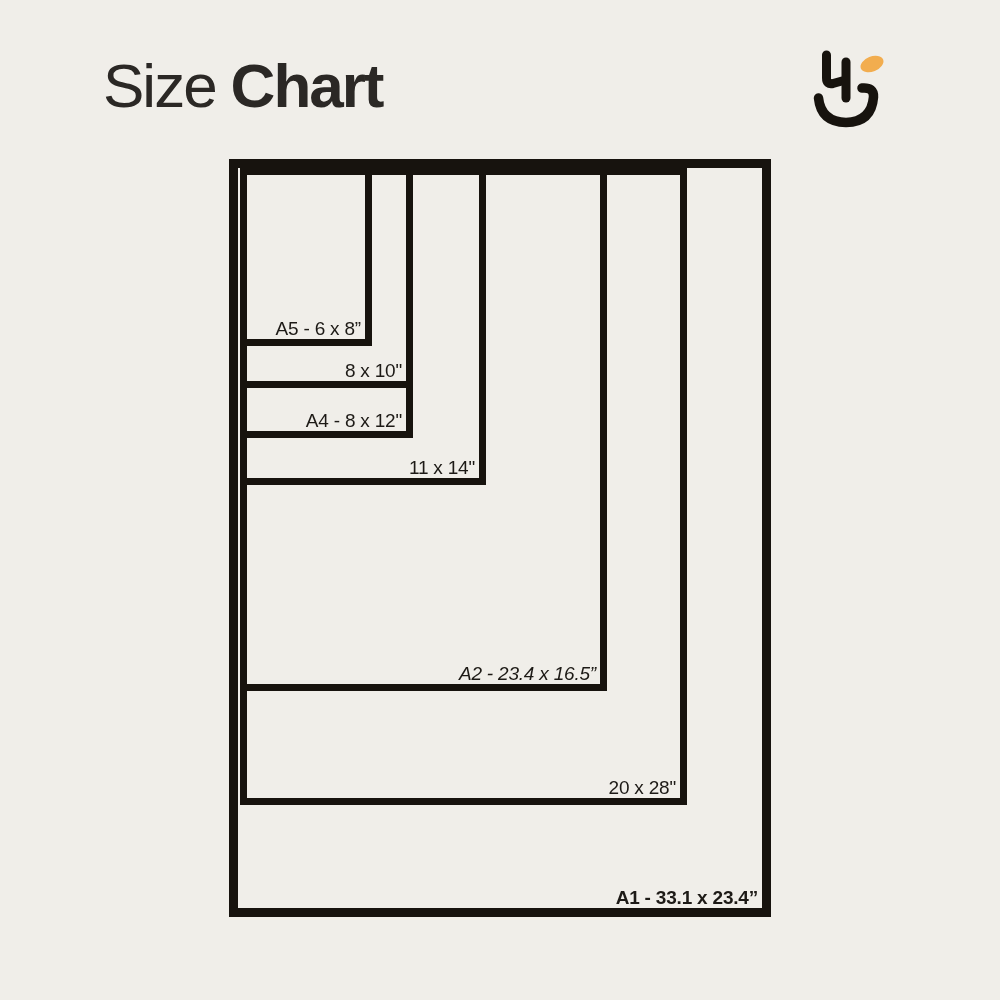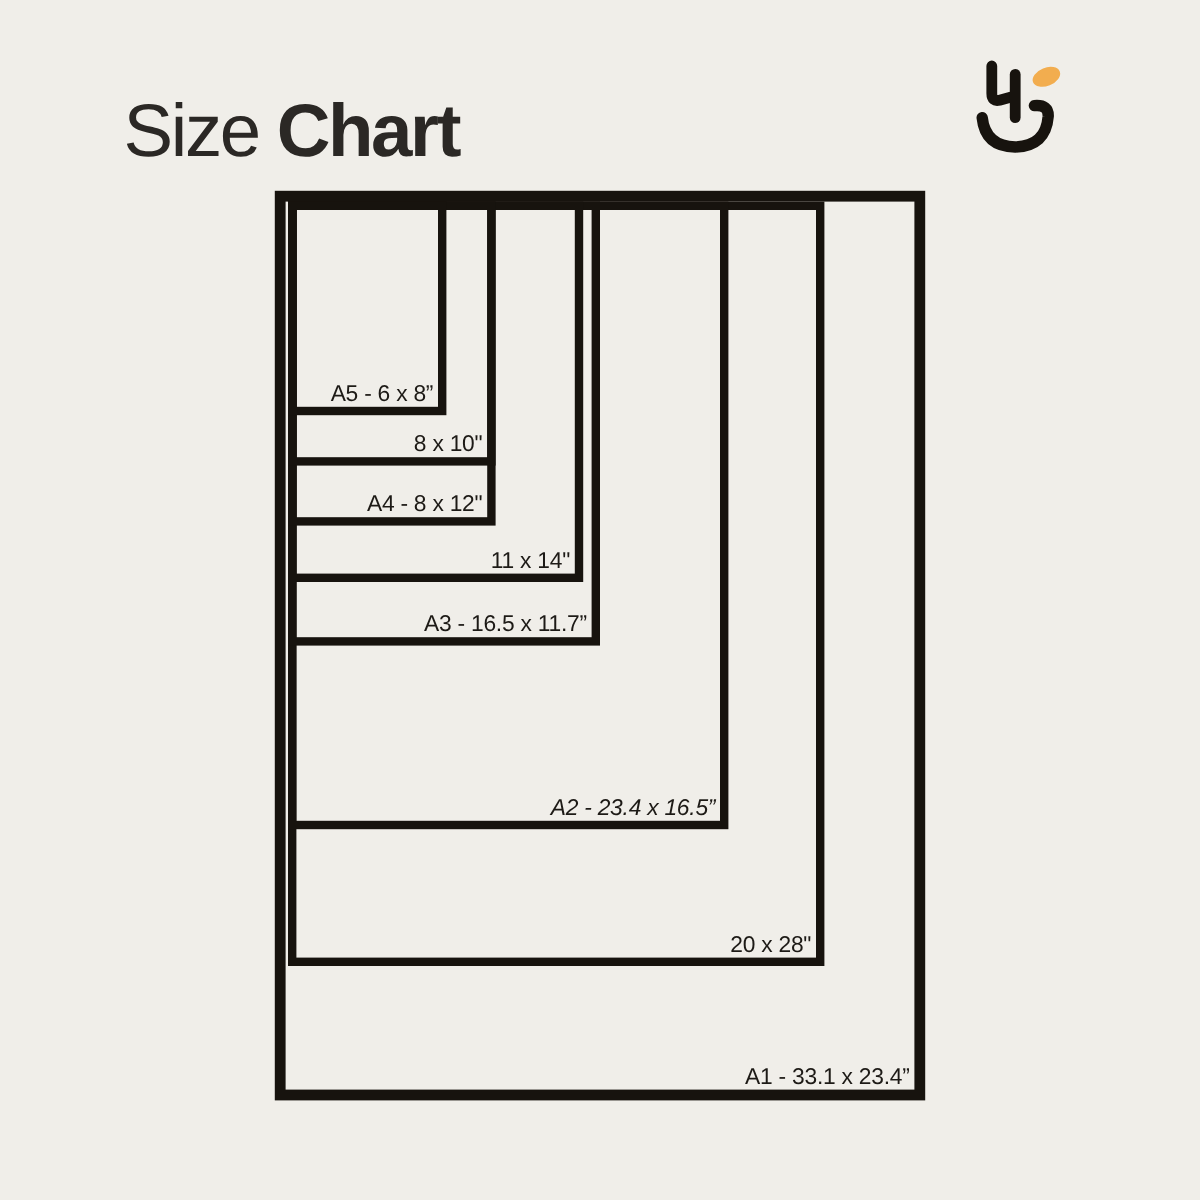--- a/index.html
+++ b/index.html
@@ -54,44 +54,41 @@
     letter-spacing: -0.2px;
     color: #1d1a16;
     white-space: nowrap;
   }
 </style>
 </head>
 <body>
 
 <div class="canvas" style="background: rgb(240, 238, 233);">
 
-  <div class="title" style="color: rgb(43, 40, 37); margin-top: 24px;">
+  <div class="title" style="color: rgb(43, 40, 37);">
     <span class="regular">Size</span>
     <span class="bold">Chart</span>
   </div>
 
   <svg class="logo-svg" width="110" height="105" viewBox="0 0 110 105">
     <ellipse cx="67" cy="26" rx="12" ry="7.5" transform="rotate(-22 67 26)" fill="#f2ad4f"></ellipse>
     <path d="M 21.5 17 L 21.5 40 Q 21.5 47 28 45.5 L 37 43" fill="none" stroke-width="9" stroke-linecap="round" stroke-linejoin="round" stroke="#17130e"></path>
     <path d="M 41 24 L 41 60" fill="none" stroke-width="9" stroke-linecap="round" stroke="#17130e"></path>
     <path d="M 57 50 Q 69 49 68.5 59 Q 66.5 84 41 84.5 Q 16 84 13.5 60" fill="none" stroke-width="9.5" stroke-linecap="round" stroke="#17130e"></path>
   </svg>
 
   <div id="diagram">
-      <div class="size-rect" style="left: 229px; top: 159px; width: 542px; height: 758px; border: 9px solid rgb(23, 19, 14);">
+      <div class="size-rect" style="left: 229px; top: 159px; width: 542px; height: 758px; border: 9px solid rgb(23, 19, 14); font-weight: bold;">
         <span class="size-label" style="color: rgb(29, 26, 22);">A1 - 33.1 x 23.4”</span>
       </div>
       <div class="size-rect" style="left: 240px; top: 168px; width: 447px; height: 637px; border: 7px solid rgb(23, 19, 14);">
         <span class="size-label" style="color: rgb(29, 26, 22);">20 x 28"</span>
       </div>
       <div class="size-rect" style="left: 240px; top: 168px; width: 367px; height: 523px; border: 7px solid rgb(23, 19, 14); font-style: italic;">
         <span class="size-label" style="color: rgb(29, 26, 22);">A2 - 23.4 x 16.5”</span>
-      </div>
-      <div class="size-rect" style="left: 240px; top: 168px; width: 260px; height: 370px; border: 7px solid rgb(23, 19, 14);">
-        <span class="size-label" style="color: rgb(29, 26, 22);">A3 - 16.5 x 11.7”</span>
       </div>
       <div class="size-rect" style="left: 240px; top: 168px; width: 246px; height: 317px; border: 7px solid rgb(23, 19, 14);">
         <span class="size-label" style="color: rgb(29, 26, 22);">11 x 14"</span>
       </div>
       <div class="size-rect" style="left: 240px; top: 168px; width: 173px; height: 270px; border: 7px solid rgb(23, 19, 14);">
         <span class="size-label" style="color: rgb(29, 26, 22);">A4 - 8 x 12"</span>
       </div>
       <div class="size-rect" style="left: 240px; top: 168px; width: 173px; height: 220px; border: 7px solid rgb(23, 19, 14);">
         <span class="size-label" style="color: rgb(29, 26, 22);">8 x 10"</span>
       </div>

